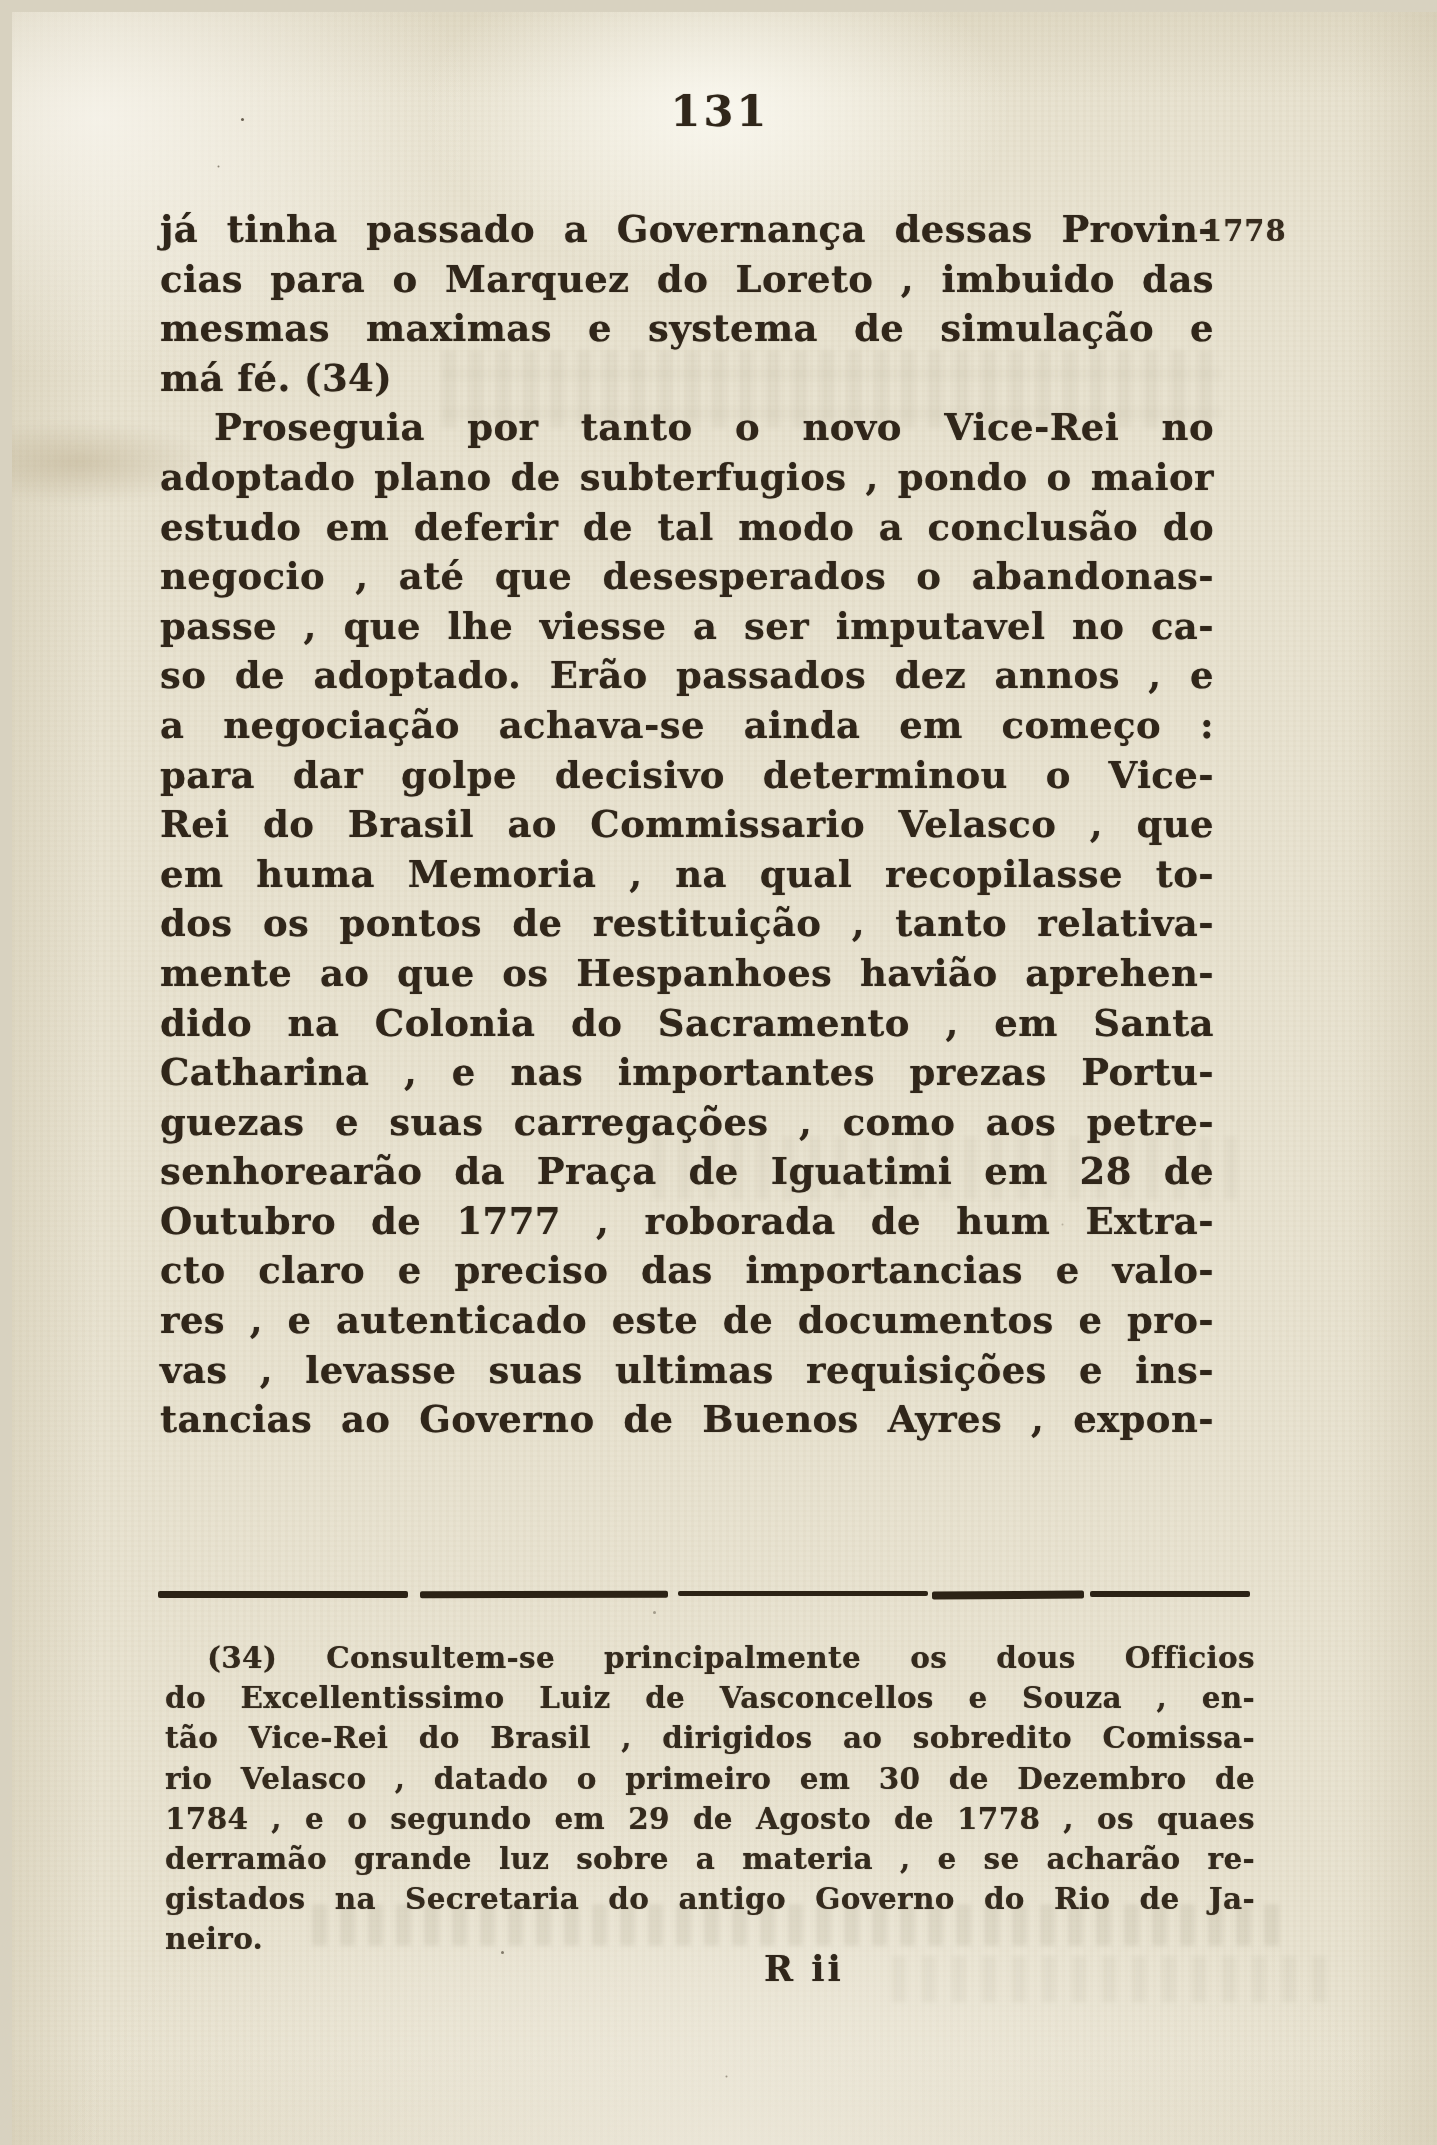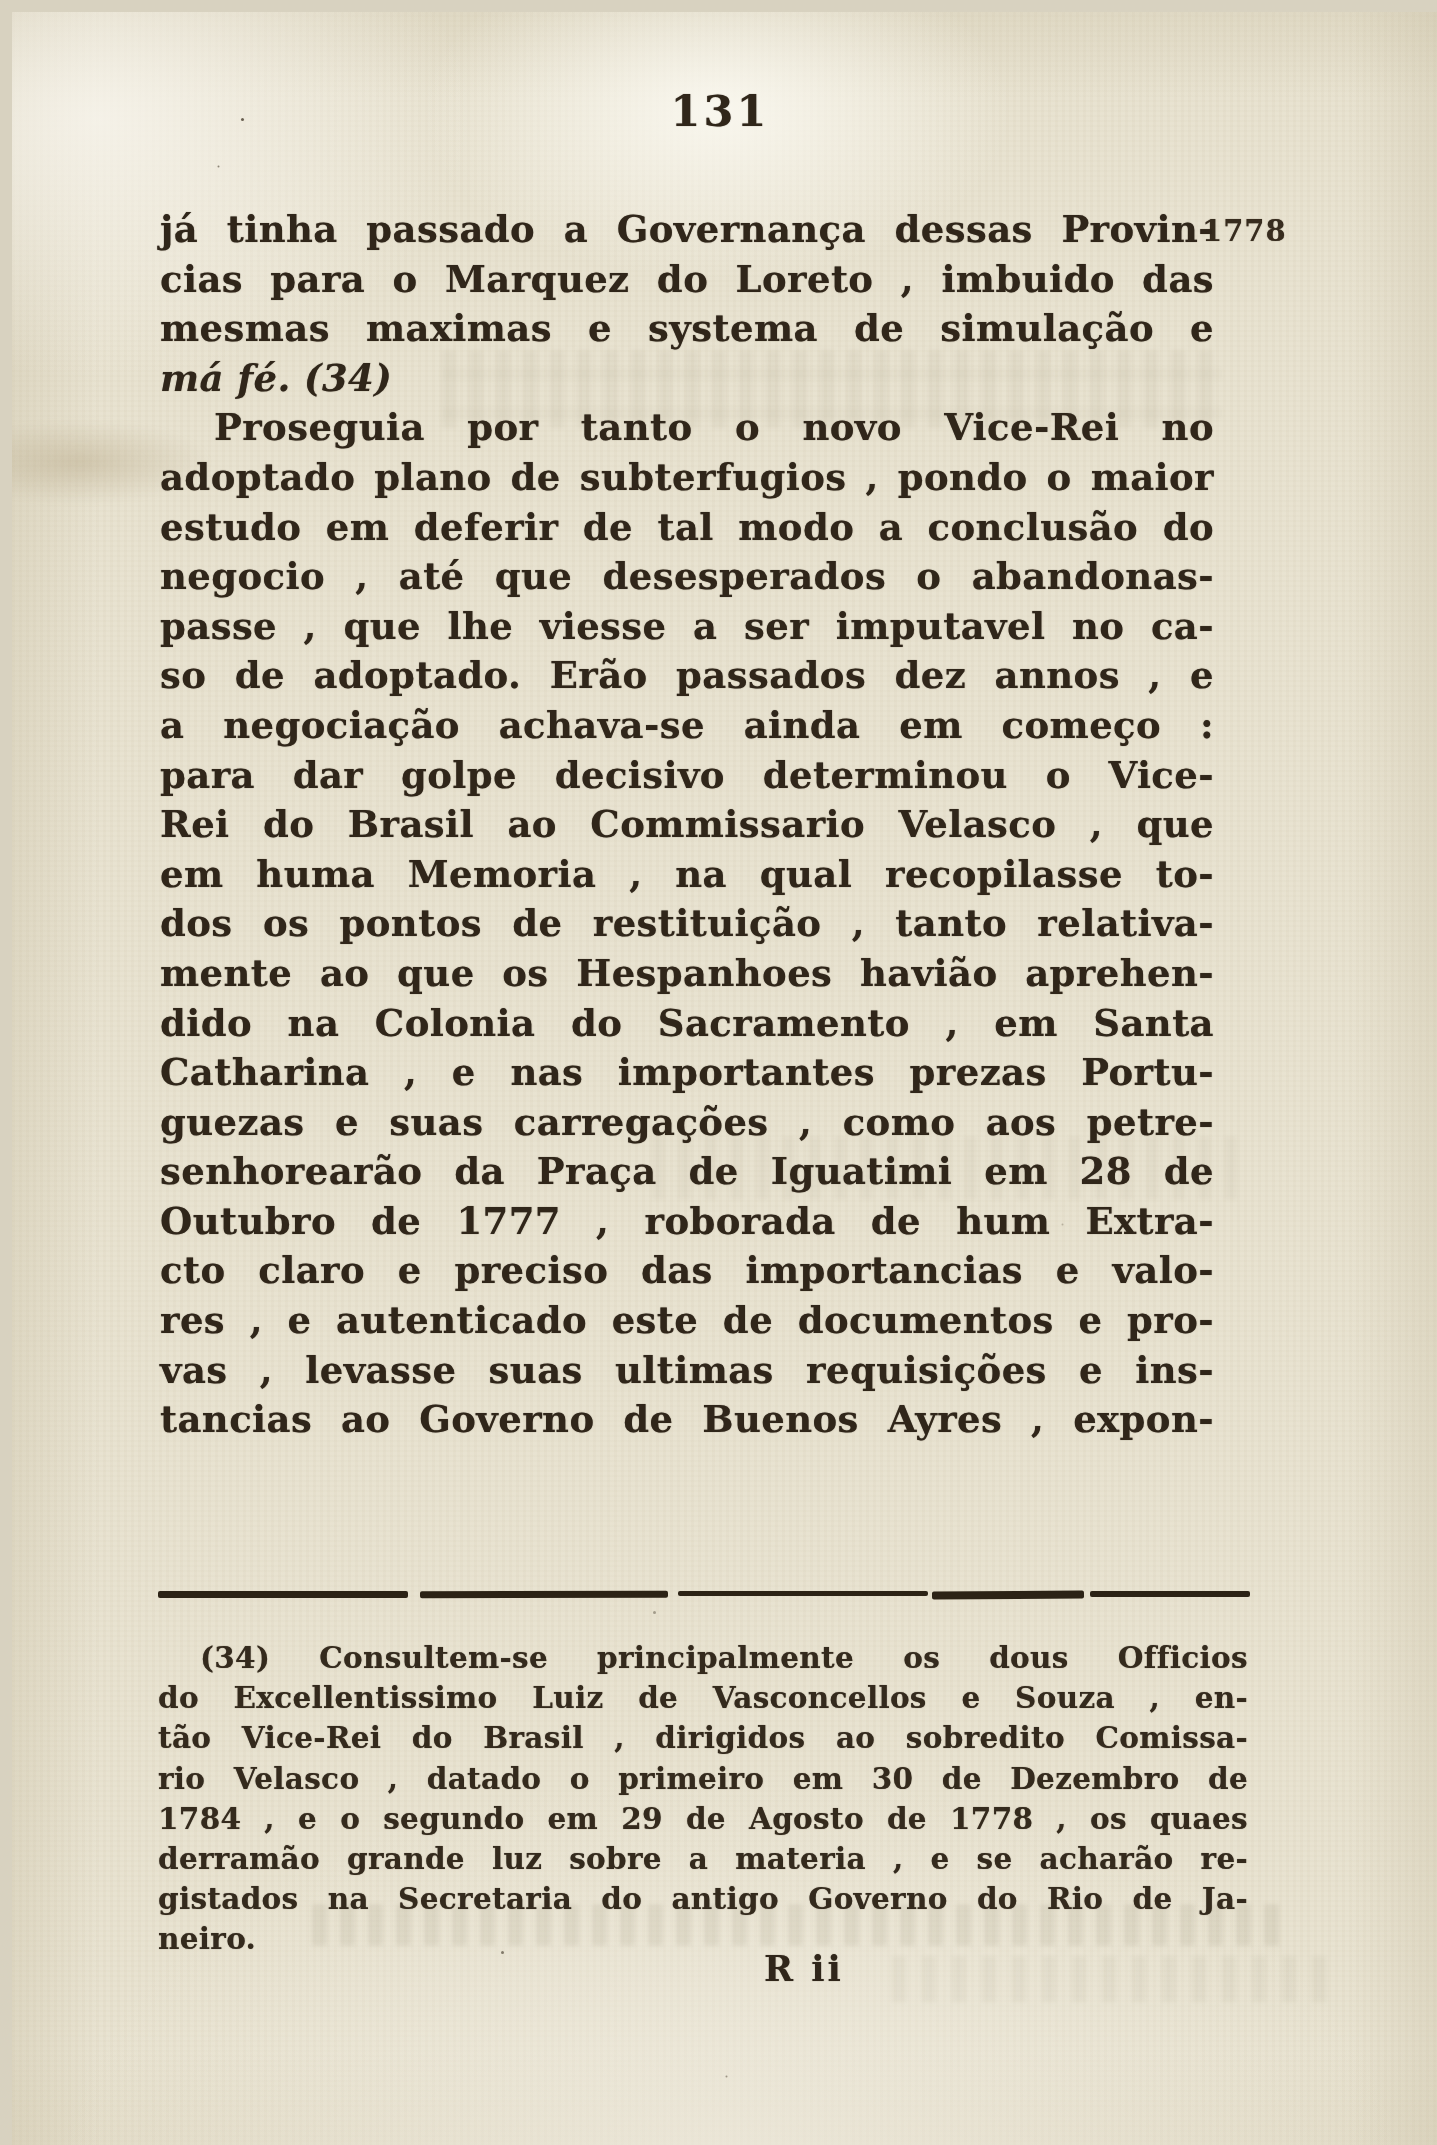--- a/index.html
+++ b/index.html
@@ -35,36 +35,36 @@
   .bodytext {
     position: absolute; left: 148px; top: 193px; width: 1054px;
     font-size: 37px; font-weight: bold; line-height: 49.6px; letter-spacing: 0.4px;
   }
   .ln {
     height: 49.6px;
     text-align: justify;
     text-align-last: justify;
     text-justify: inter-word;
   }
-  .ln.end { text-align-last: left; font-style: italic; }
+  .ln.end { text-align-last: left; }
   .ln.ind { text-indent: 54px; }
 
   .rule {
     position: absolute; left: 146px; top: 1576px; width: 1098px; height: 12px;
     display: flex; align-items: center;
   }
   .rule span { background: #2c2316; border-radius: 2px; display: block; }
   .rs1 { width: 250px; height: 7px; margin-right: 12px; }
   .rs2 { width: 248px; height: 7px; margin-right: 10px; transform: rotate(-0.15deg); }
   .rs3 { width: 250px; height: 5px; margin-right: 4px; transform: translateY(-1px); }
   .rs4 { width: 152px; height: 8px; margin-right: 6px; transform: translateY(1px) rotate(-0.4deg); }
   .rs5 { width: 160px; height: 6px; }
 
   .footnote {
-    position: absolute; left: 146px; top: 1626px; width: 1090px;
+    position: absolute; left: 153px; top: 1626px; width: 1090px;
     font-size: 29.5px; font-weight: bold; line-height: 40.2px; letter-spacing: 0.3px;
     color: #342a1d;
   }
   .fl {
     height: 40.2px;
     text-align: justify;
     text-align-last: justify;
     text-justify: inter-word;
   }
   .fl.end { text-align-last: left; }

